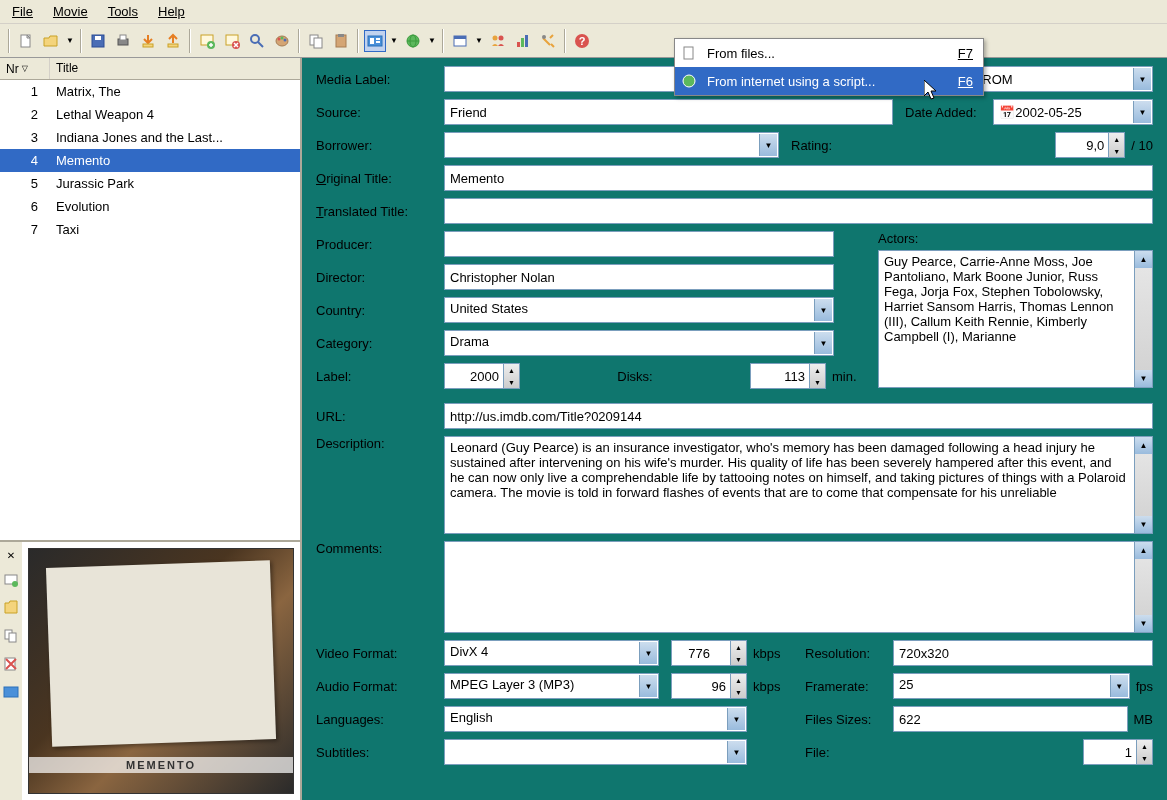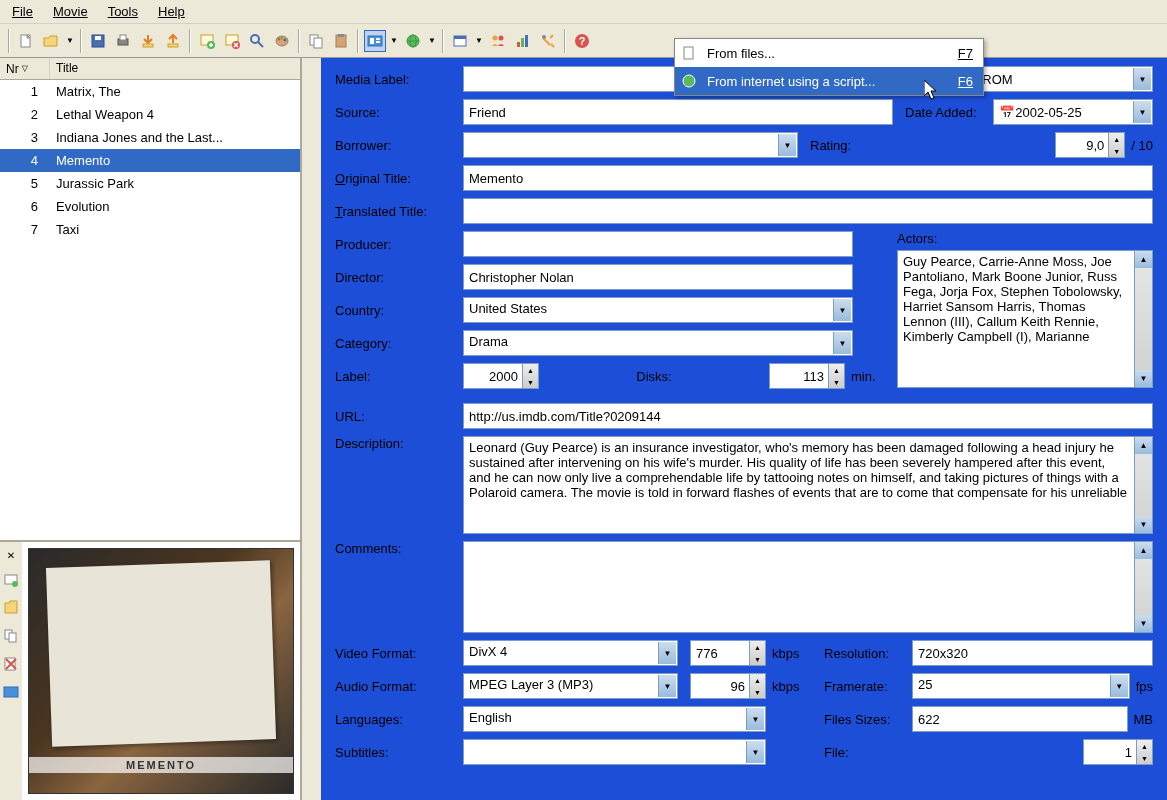--- a/index.html
+++ b/index.html
@@ -20,21 +20,21 @@
 .col-title { flex: 1; padding: 3px 6px; }
 .list-row { display: flex; height: 23px; align-items: center; cursor: pointer; }
 .list-row .nr { width: 50px; text-align: right; padding-right: 12px; }
 .list-row .tt { flex: 1; padding-left: 6px; white-space: nowrap; overflow: hidden; text-overflow: ellipsis; }
 .list-row.selected { background: #316ac5; color: #fff; }
 .poster-pane { height: 260px; border-top: 2px solid #aca899; display: flex; }
 .poster-tools { width: 22px; background: #ece9d8; display: flex; flex-direction: column; gap: 10px; padding-top: 8px; align-items: center;}
 .poster-img { flex: 1; margin: 6px; background: linear-gradient(135deg,#2a2a2a 0%,#4a3520 40%,#8a6540 60%,#2a2a2a 100%); border: 1px solid #333; position: relative; }
 .poster-title { position: absolute; bottom: 20px; left: 0; right: 0; text-align: center; color: #333; font-weight: bold; font-size: 11px; letter-spacing: 2px; background: rgba(255,255,255,0.7); padding: 2px; }
 .close-x { font-size: 10px; cursor: pointer; }
-.form-pane { flex: 1; background: #1d4ed8; overflow-y: auto; padding: 8px 14px 8px 14px; margin-left: 19px; }
+.form-pane { flex: 1; background: #0f766e; overflow-y: auto; padding: 8px 14px 8px 14px; }
 .row { display: flex; align-items: center; margin-bottom: 7px; min-height: 26px; }
 .lbl { width: 128px; font-size: 13px; }
 .lbl2 { width: 100px; font-size: 13px; padding-left: 12px;}
 input.txt, .combo, textarea { border: 1px solid #7b9ebd; background: #fff; font-family: inherit; font-size: 13px; padding: 3px 5px; height: 26px; }
 textarea { height: auto; resize: none; }
 .combo { position: relative; padding-right: 20px; }
 .combo-arrow { position: absolute; right: 1px; top: 1px; bottom: 1px; width: 18px; background: linear-gradient(#cde,#9bd); border-left: 1px solid #7b9ebd; display:flex; align-items:center; justify-content:center; cursor:pointer;}
 .spin-wrap { position: relative; display: inline-block; }
 .spin-btns { position: absolute; right: 1px; top: 1px; bottom: 1px; width: 16px; background: linear-gradient(#eee,#ccc); border-left: 1px solid #7b9ebd; display:flex; flex-direction:column;}
 .spin-up,.spin-dn{flex:1;display:flex;align-items:center;justify-content:center;font-size:7px;cursor:pointer;}
@@ -411,21 +411,21 @@
           <div class="scroll-btn">▼</div>
         </div>
     </div>
 
     <div class="row">
       <div class="lbl">Video Format:</div>
       <div class="combo" style="width:215px"><span>DivX 4</span><div class="combo-arrow">
             <span class="arrow-down">▼</span>
           </div></div>
       <div style="width:12px;"></div>
-      <div class="spin-wrap"><input class="txt" style="width: 76px; text-align: left; padding-right: 36px;" value="776"><div class="spin-btns">
+      <div class="spin-wrap"><input class="txt" style="width: 76px; text-align: right; padding-right: 36px;" value="776"><div class="spin-btns">
             <div class="spin-up">▲</div>
             <div class="spin-dn">▼</div>
           </div></div>
       <span style="margin-left:6px;width:40px;">kbps</span>
       <div class="lbl2">Resolution:</div>
       <input class="txt" style="flex: 1 1 0%;" value="720x320">
     </div>
 
     <div class="row">
       <div class="lbl">Audio Format:</div>

